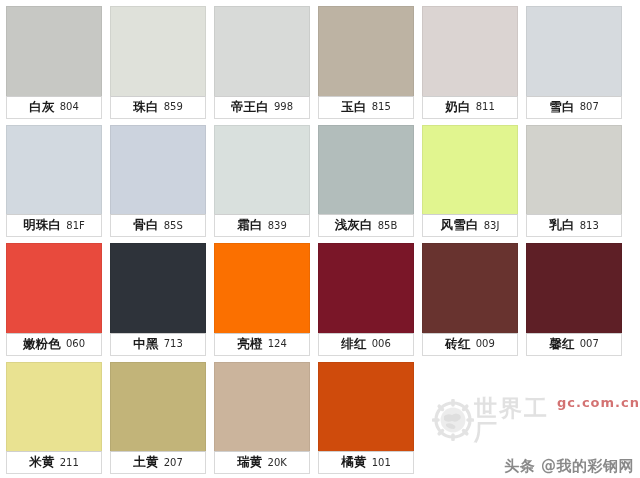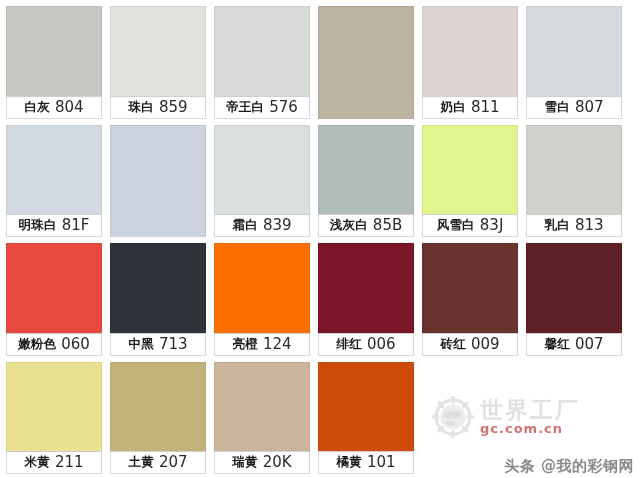--- a/index.html
+++ b/index.html
@@ -70,21 +70,21 @@
 
   .label .cname {
     font-size: 12.5px;
     color: #1b1b1b;
     font-weight: 700;
     letter-spacing: 0.2px;
     line-height: 1;
   }
 
   .label .ccode {
-    font-size: 15px;
+    font-size: 10px;
     color: #2a2a2a;
     font-weight: 400;
     margin-left: 5px;
     line-height: 1;
     font-family: "DejaVu Sans", "Liberation Sans", sans-serif;
   }
 
   
   .wm-center {
     position: absolute;
@@ -96,23 +96,23 @@
     opacity: 0.62;
     pointer-events: none;
   }
   .wm-gear {
     position: relative;
     width: 42px;
     height: 42px;
     flex: 0 0 42px;
   }
   .wm-text-block {
-    margin-left: 6px;
+    margin-left: 0;
     display: flex;
-    flex-direction: column;
+    flex-direction: row;
     justify-content: center;
   }
   .wm-title {
     font-size: 23px;
     font-weight: 700;
     color: #cfcfcf;
     letter-spacing: 2px;
     line-height: 1.05;
     text-shadow: 0 1px 0 rgba(255,255,255,0.5);
   }
@@ -156,25 +156,29 @@
         <div class="swatch" style="background: rgb(223, 225, 218);"></div>
         <div class="label">
           <span class="cname">珠白</span>
           <span class="ccode">859</span>
         </div>
       </div>
       <div class="cell">
         <div class="swatch" style="background: rgb(216, 218, 216);"></div>
         <div class="label">
           <span class="cname">帝王白</span>
-          <span class="ccode">576</span>
+          <span class="ccode">998</span>
         </div>
       </div>
       <div class="cell">
         <div class="swatch" style="background: rgb(189, 179, 163);"></div>
+        <div class="label">
+          <span class="cname">玉白</span>
+          <span class="ccode">815</span>
+        </div>
       </div>
       <div class="cell">
         <div class="swatch" style="background: rgb(219, 212, 210);"></div>
         <div class="label">
           <span class="cname">奶白</span>
           <span class="ccode">811</span>
         </div>
       </div>
       <div class="cell">
         <div class="swatch" style="background: rgb(214, 218, 222);"></div>
@@ -185,20 +189,24 @@
       </div>
       <div class="cell">
         <div class="swatch" style="background: rgb(210, 217, 224);"></div>
         <div class="label">
           <span class="cname">明珠白</span>
           <span class="ccode">81F</span>
         </div>
       </div>
       <div class="cell">
         <div class="swatch" style="background: rgb(204, 211, 222);"></div>
+        <div class="label">
+          <span class="cname">骨白</span>
+          <span class="ccode">85S</span>
+        </div>
       </div>
       <div class="cell">
         <div class="swatch" style="background: rgb(217, 224, 221);"></div>
         <div class="label">
           <span class="cname">霜白</span>
           <span class="ccode">839</span>
         </div>
       </div>
       <div class="cell">
         <div class="swatch" style="background: rgb(178, 189, 187);"></div>

